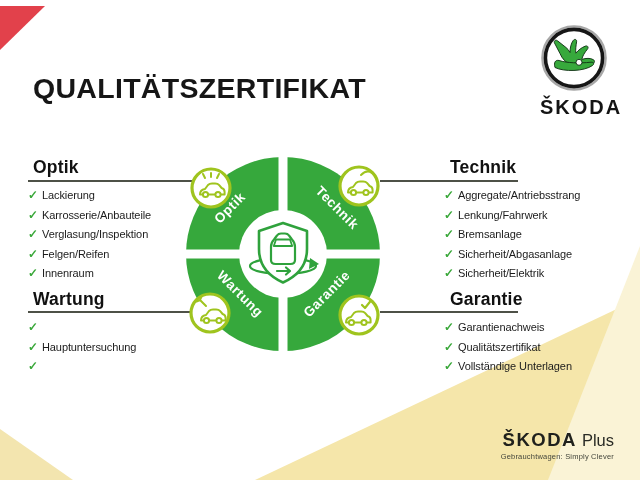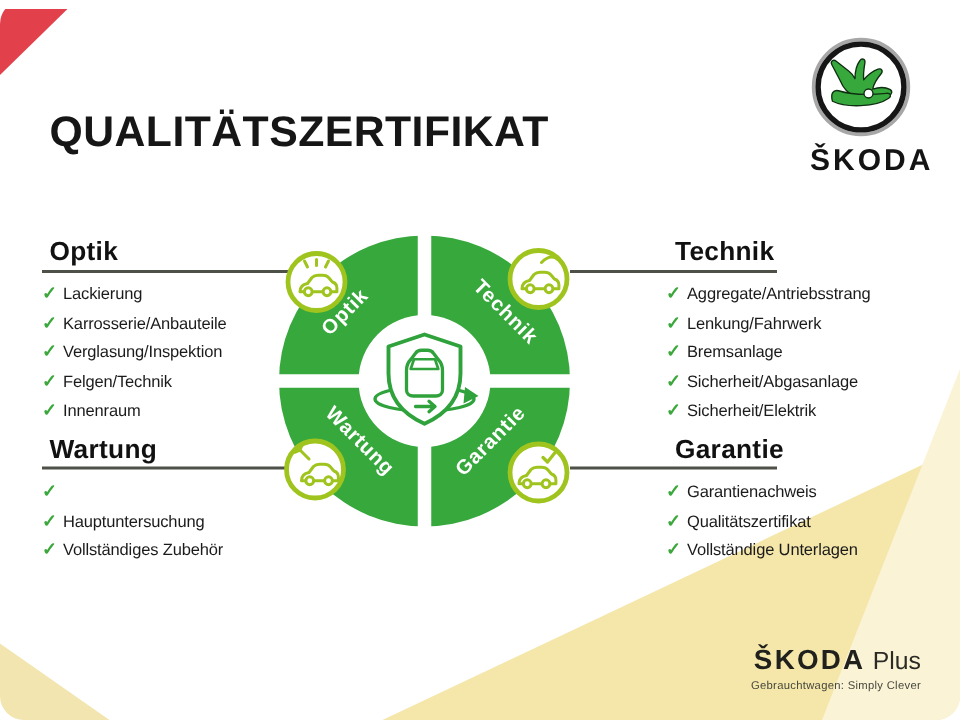--- a/index.html
+++ b/index.html
@@ -1,17 +1,17 @@
 <!DOCTYPE html>
 <html><head>
 <meta charset="utf-8">
 <style>
   html,body{margin:0;padding:0;background:#fff;}
   .stage{position:relative;width:640px;height:480px;background:#fff;overflow:hidden;
-         font-family:"Liberation Sans",sans-serif;color:#1a1a1a;border-radius:16px;}
+         font-family:"Liberation Sans",sans-serif;color:#1a1a1a;}
   svg{display:block;}
   .deco{position:absolute;left:0;top:0;width:640px;height:480px;pointer-events:none;}
 
   .title{position:absolute;left:33px;top:72px;font-size:28.5px;font-weight:bold;
          letter-spacing:0.3px;color:#161616;white-space:nowrap;}
 
   .logo{position:absolute;left:540px;top:24px;width:74px;text-align:center;}
   .logo .wordmark{margin-top:4px;font-size:20px;font-weight:bold;letter-spacing:2px;color:#141414;}
 
   .sec{position:absolute;width:200px;}
@@ -86,21 +86,21 @@
       <li>
           <span class="ck">✓</span>
           <span class="it">Karrosserie/Anbauteile</span>
         </li>
       <li>
           <span class="ck">✓</span>
           <span class="it">Verglasung/Inspektion</span>
         </li>
       <li>
           <span class="ck">✓</span>
-          <span class="it">Felgen/Technik</span>
+          <span class="it">Felgen/Reifen</span>
         </li>
       <li>
           <span class="ck">✓</span>
           <span class="it">Innenraum</span>
         </li>
     </ul>
   </section>
 
   <section class="sec sec-technik">
     <h2>Technik</h2>
@@ -133,21 +133,20 @@
     <ul>
       <li>
           <span class="ck">✓</span>
         </li>
       <li>
           <span class="ck">✓</span>
           <span class="it">Hauptuntersuchung</span>
         </li>
       <li>
           <span class="ck">✓</span>
-          <span class="it">Vollständiges Zubehör</span>
         </li>
     </ul>
   </section>
 
   <section class="sec sec-garantie">
     <h2>Garantie</h2>
     <ul>
       <li>
           <span class="ck">✓</span>
           <span class="it">Garantienachweis</span>

